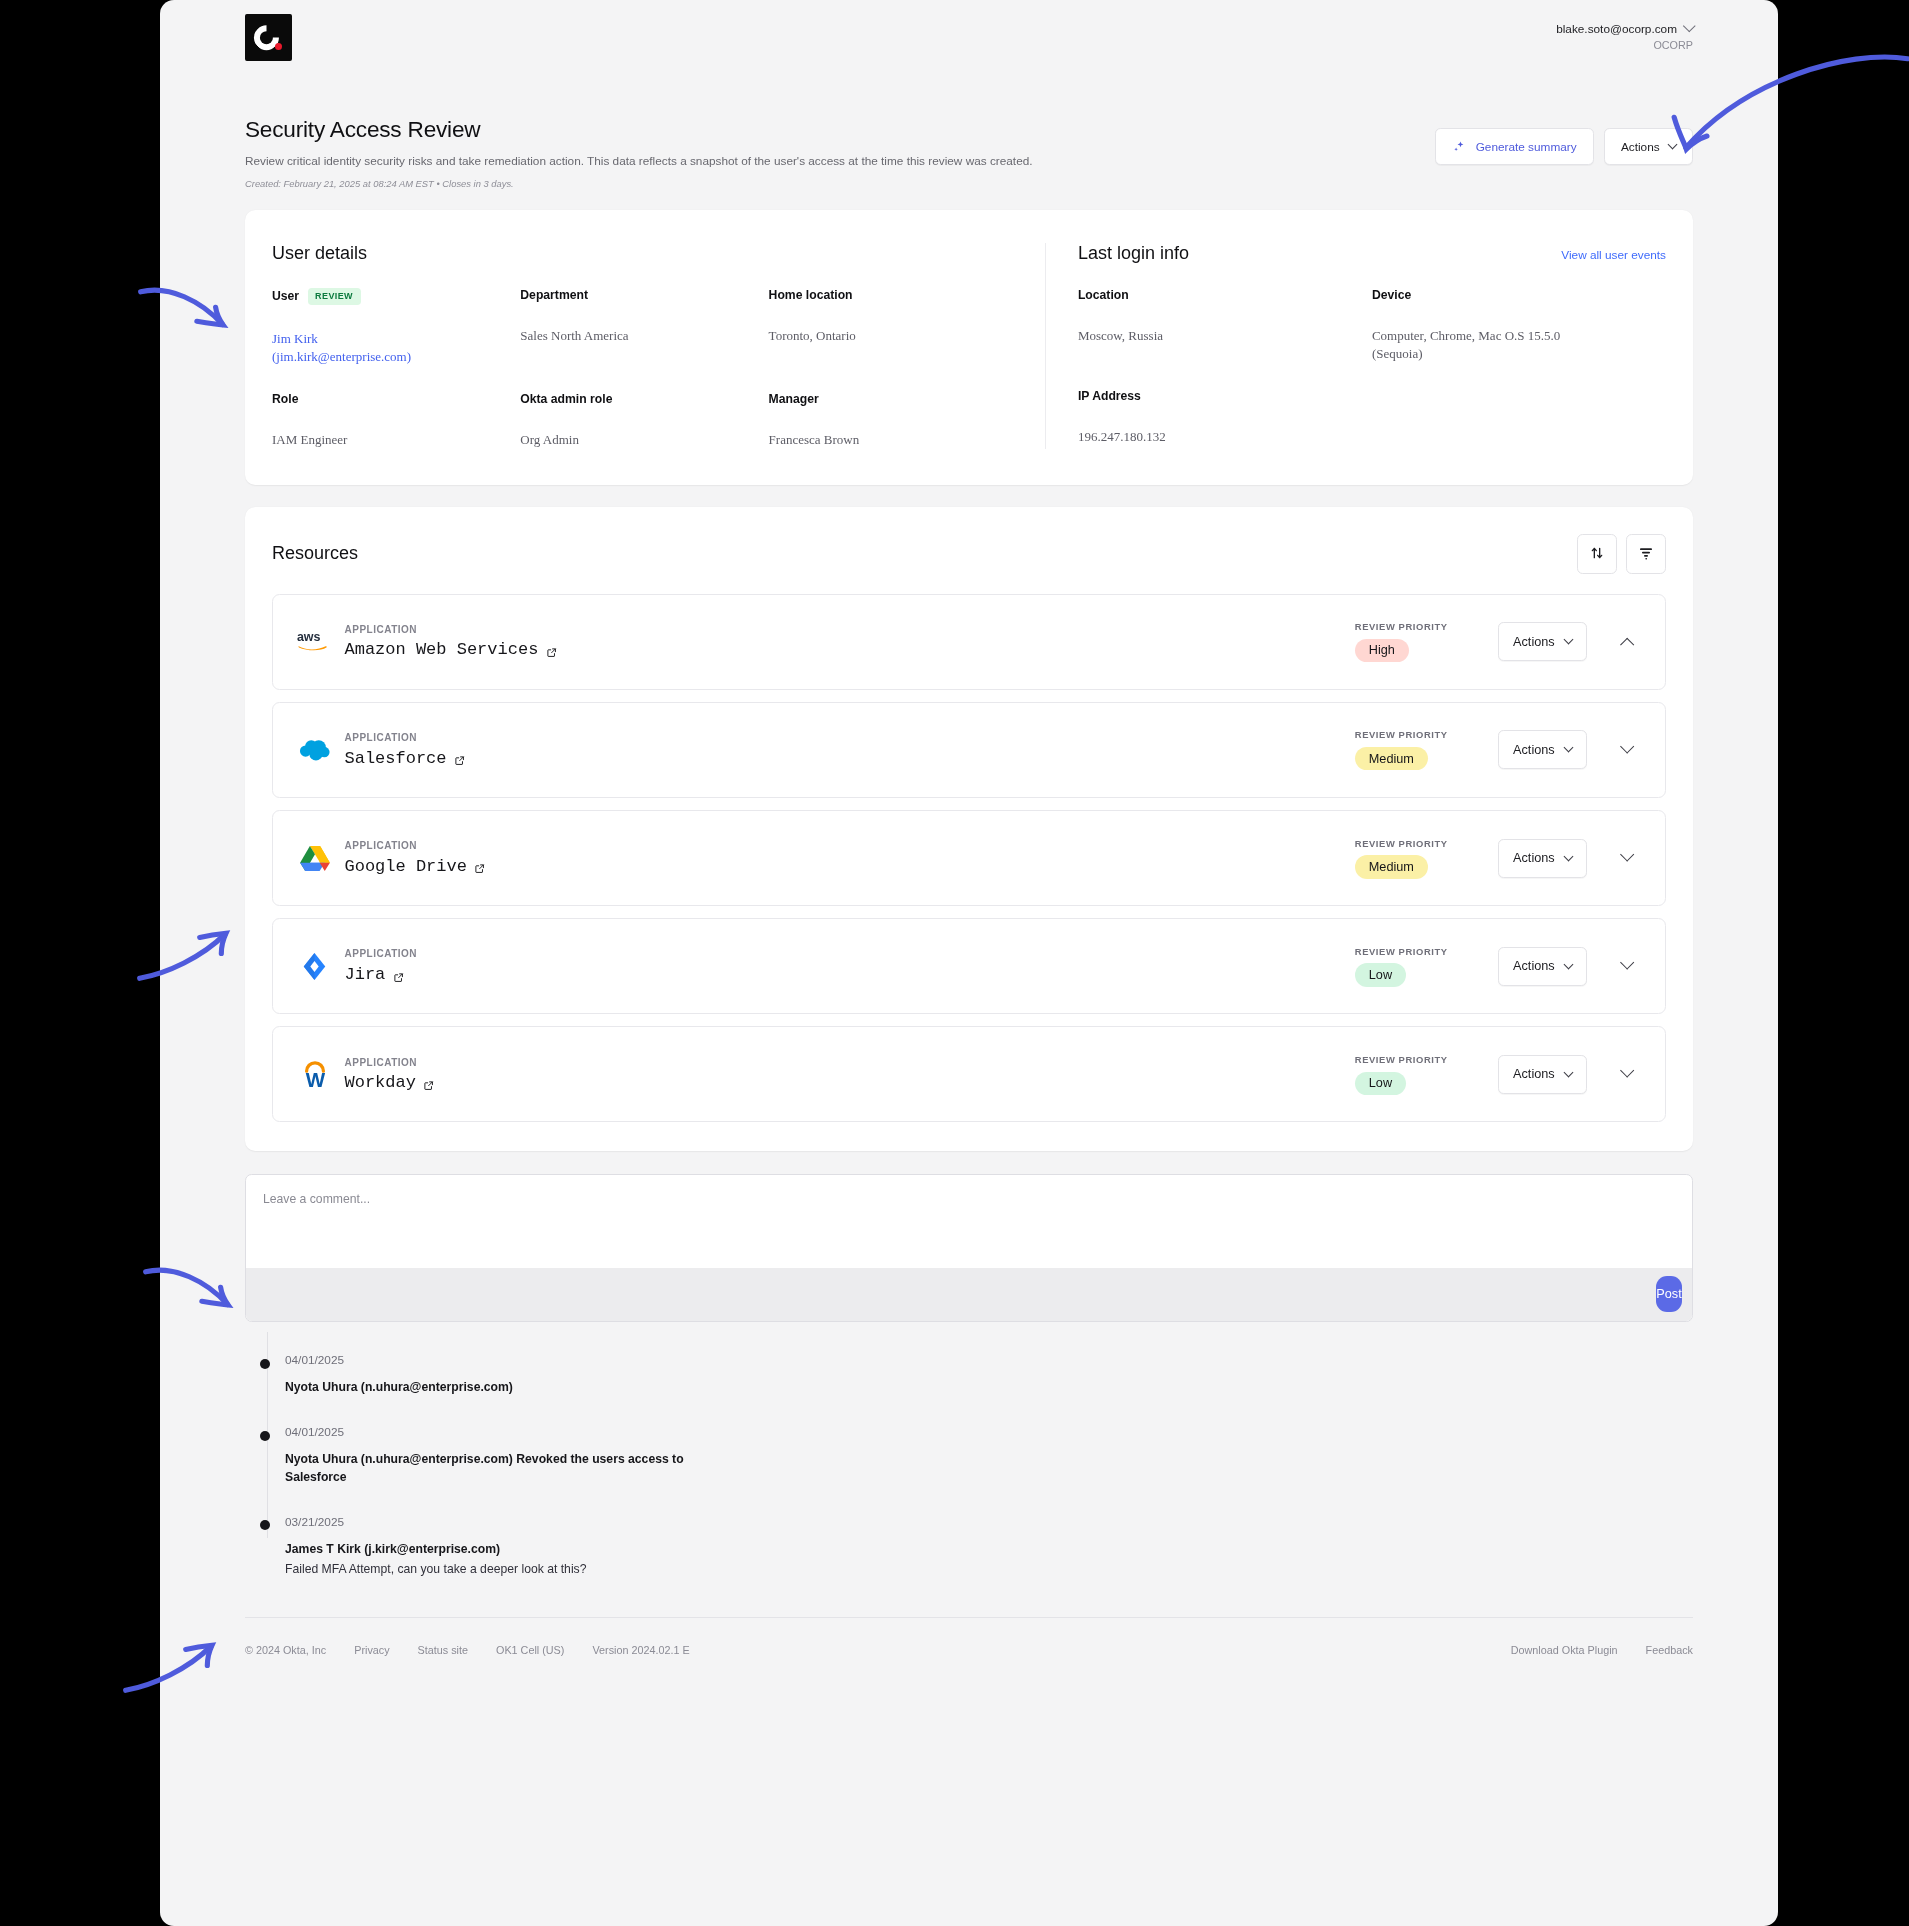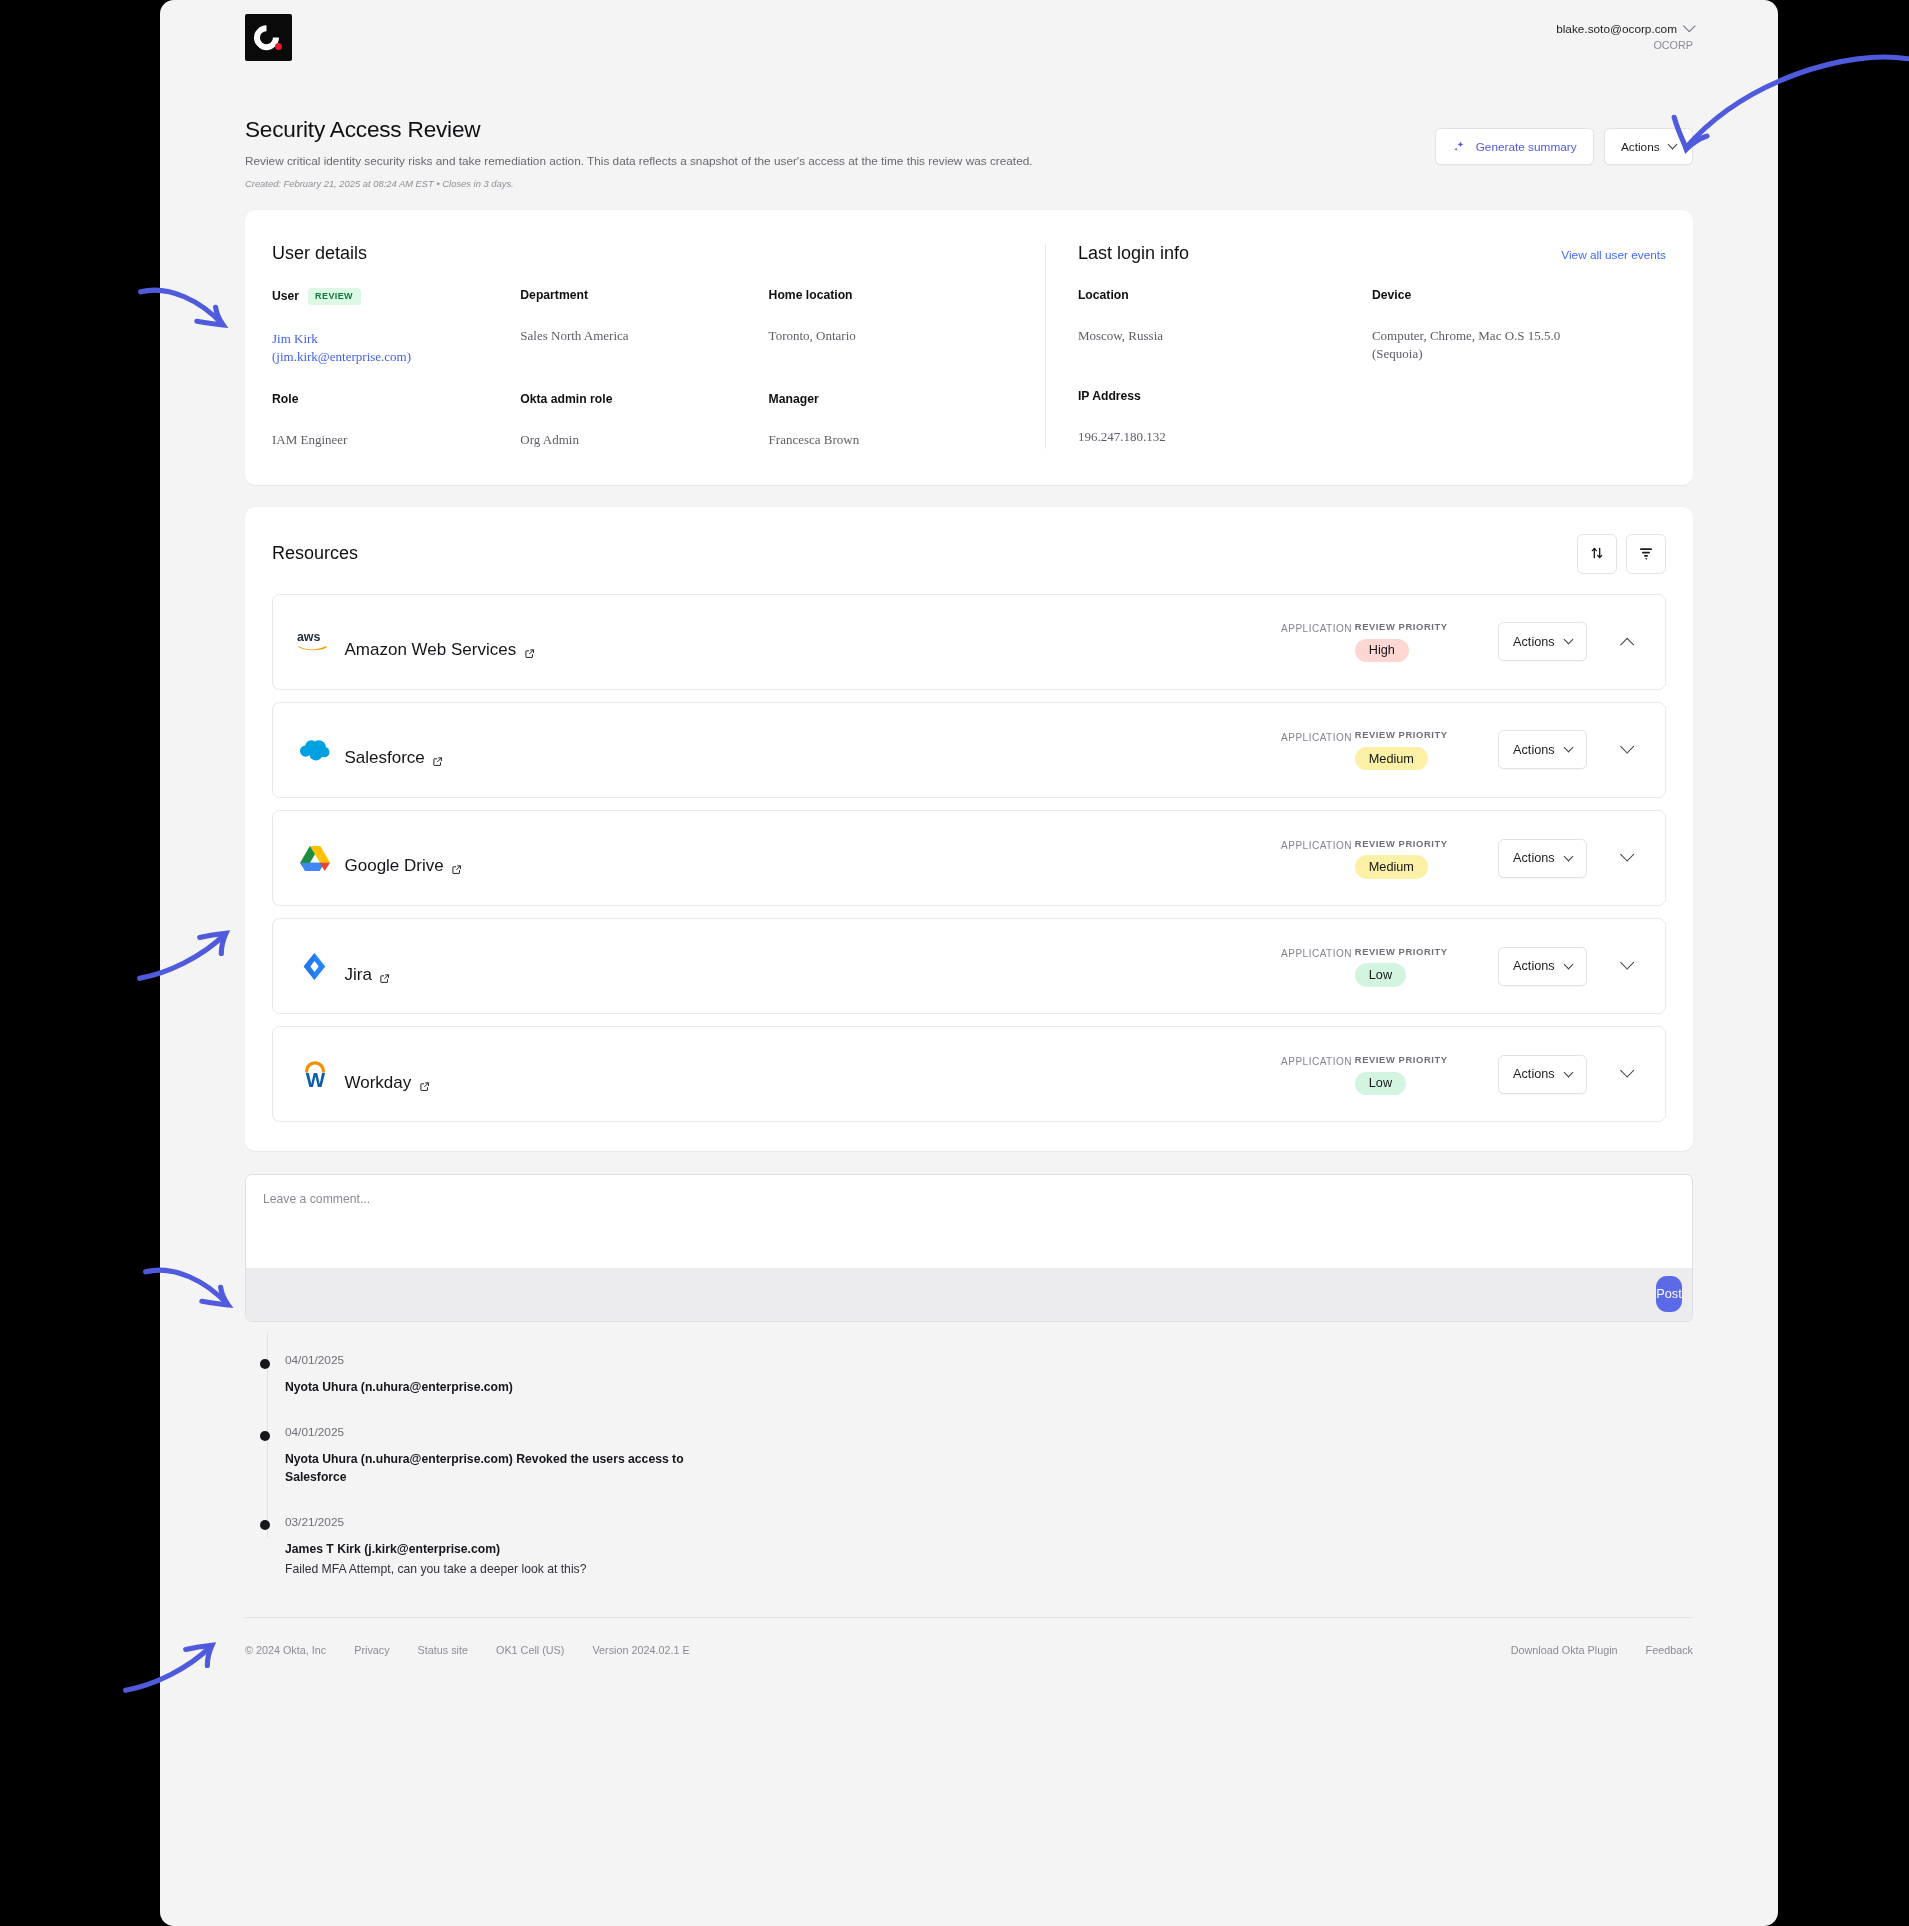--- a/index.html
+++ b/index.html
@@ -84,23 +84,23 @@
               padding: 27px 27px 0 27px; }
   .icon-btns { display: flex; gap: 9.4px; }
   .icon-btn { width: 40px; height: 40px; border: 0.5px solid #e3e3e7; border-radius: 5.6px;
               background: #fff; display: flex; align-items: center; justify-content: center;
               cursor: pointer; }
   .res-list { padding: 20px 27px 29px 27px; display: flex; flex-direction: column; gap: 12.2px; }
   .res-row { border: 0.5px solid #e8e8ec; border-radius: 7.5px; background: #fff;
              height: 96px; display: flex; align-items: center; padding: 0 16px 0 19px; }
   .res-ico { width: 45px; flex: none; display: flex; align-items: center; justify-content: center; }
   .res-main { flex: 1; padding-left: 7.5px; }
-  .res-kind { font-size: 10px; font-weight: 400; letter-spacing: 0.5px; color: #83838d; text-align: right; }
+  .res-kind { font-size: 10px; font-weight: 700; letter-spacing: 0.5px; color: #83838d; }
   .res-name { font-size: 17px; color: #16161a; margin-top: 5.6px; display: flex;
-              align-items: center; gap: 7.5px; }
+              align-items: center; gap: 7.5px; font-family: Liberation Mono, monospace; }
   .ext { width: 11.3px; height: 11.3px; }
   .res-prio { width: 127px; text-align: left; padding-left: 2.8px; }
   .prio-label { font-size: 9.4px; font-weight: 700; letter-spacing: 0.6px; color: #6f6f79; }
   .prio-pill { display: inline-block; margin-top: 6.6px; border-radius: 470px;
                padding: 4.7px 14px; font-size: 12.7px; color: #151518; }
   .prio-high { background: #ffd7d2; }
   .prio-med  { background: #fbf0a6; }
   .prio-low  { background: #d3f5e0; }
   .res-actions { width: 127px; display: flex; justify-content: center; }
   .res-actions .btn { height: 39px; font-size: 12.7px; padding: 0 14px; gap: 10.3px; }

